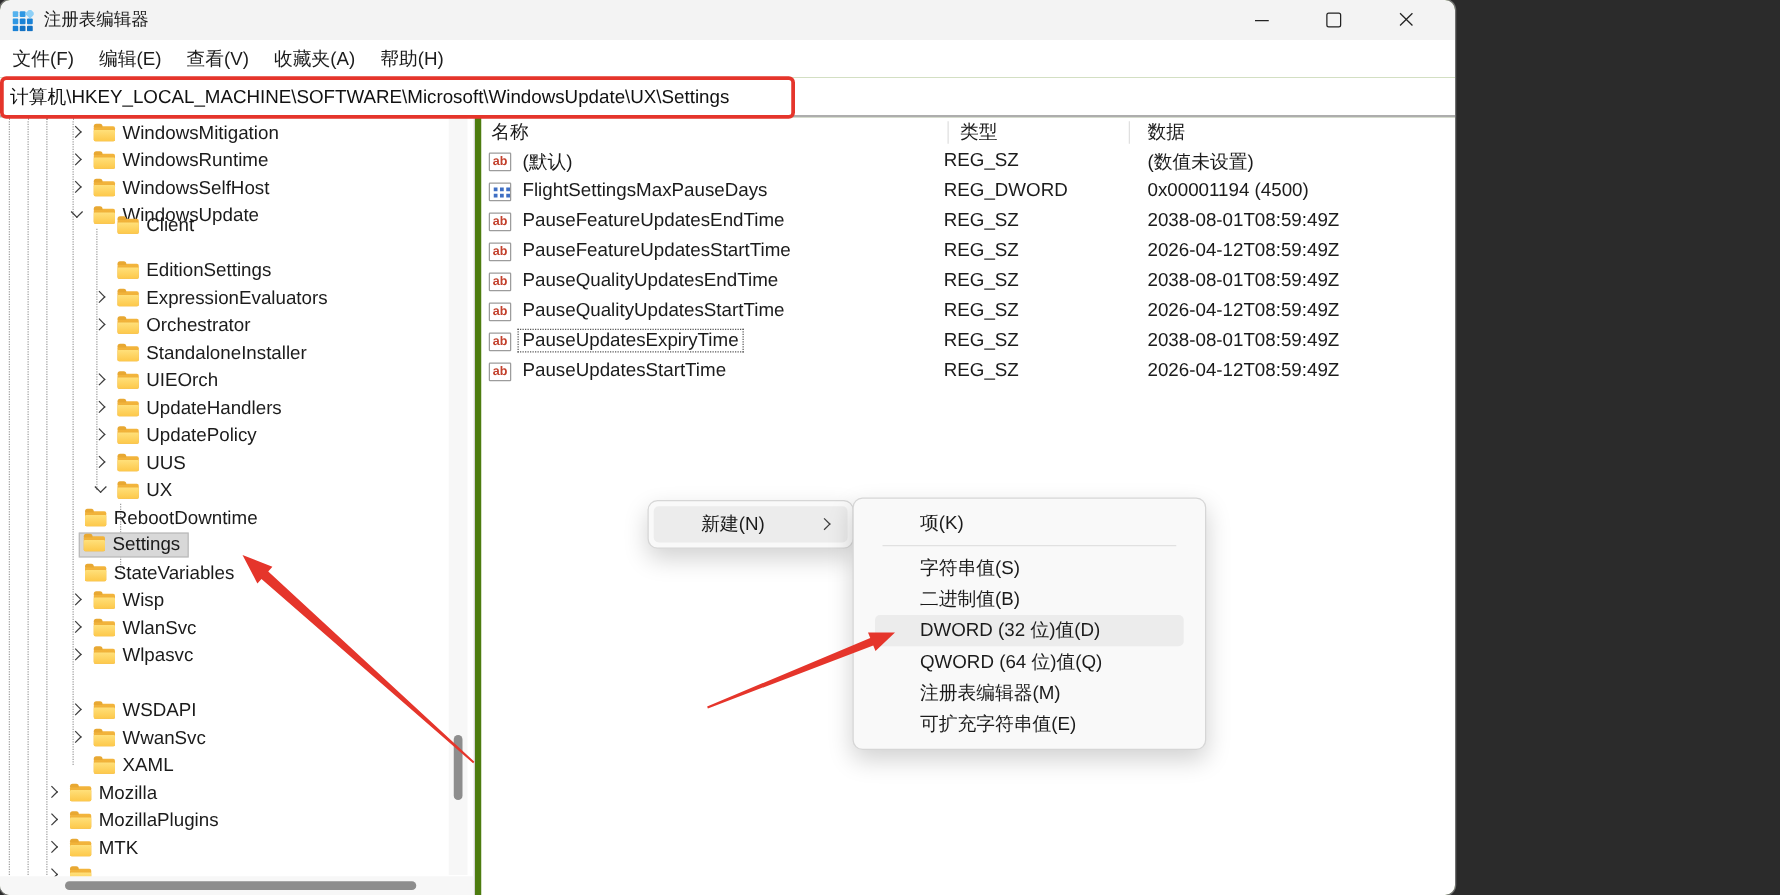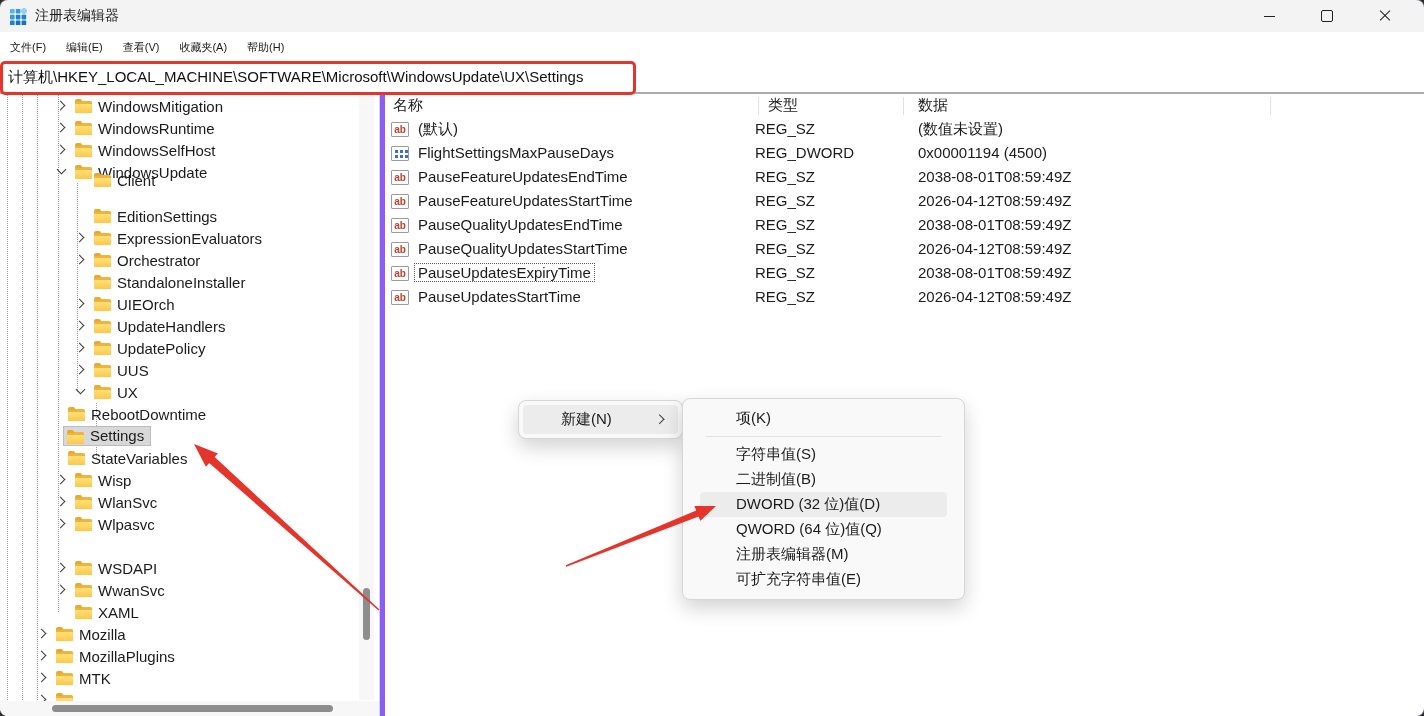--- a/index.html
+++ b/index.html
@@ -1,35 +1,35 @@
 <!DOCTYPE html>
 <html><head>
 <meta charset="utf-8">
 <style>
   html,body{margin:0;padding:0;background:#2b2b2b;width:1424px;height:716px;overflow:hidden;
     font-family:"Liberation Sans", sans-serif;-webkit-font-smoothing:antialiased;}
-  .window{position:absolute;left:0;top:0;width:1424px;height:716px;background:#8b5cf6;
+  .window{position:absolute;left:0;top:0;width:1164px;height:716px;background:#4d7c0f;
     border-radius:8px;overflow:hidden;outline:1px solid #6f6f6f;}
   
   .titlebar{position:absolute;left:0;top:0;right:0;height:32px;background:#f3f3f3;
     display:flex;align-items:center;}
   .app-icon{margin-left:10px;width:17px;height:17px;flex:0 0 auto;}
   .title-text{margin-left:8px;font-size:14px;color:#1b1b1b;}
   .win-controls{position:absolute;right:10px;top:0;height:32px;display:flex;}
   .win-btn{width:58px;height:32px;display:flex;align-items:center;justify-content:center;position:relative;}
   .glyph-min{width:11px;height:0;border-top:1.2px solid #222;}
   .glyph-max{width:10px;height:10px;border:1.2px solid #222;border-radius:2px;}
   .glyph-close{width:12px;height:12px;position:relative;}
   .glyph-close::before,.glyph-close::after{content:"";position:absolute;left:-1px;top:5.4px;width:14px;height:0;
     border-top:1.2px solid #222;}
   .glyph-close::before{transform:rotate(45deg);}
   .glyph-close::after{transform:rotate(-45deg);}
   
   .menubar{position:absolute;left:0;top:32px;right:0;height:30px;background:#fff;
-    display:flex;align-items:center;font-size:11px;color:#1b1b1b;}
+    display:flex;align-items:center;font-size:15px;color:#1b1b1b;}
   .menubar .mitem{padding:3px 10px;border-radius:4px;}
   
   .addressbar{position:absolute;left:0;top:62px;right:0;height:32px;background:#fff;
     display:flex;align-items:center;font-size:15px;color:#111;border-bottom:2px solid #adadad;box-sizing:border-box;}
   .addressbar .atext{margin-left:8px;white-space:nowrap;}
   .red-box{position:absolute;left:0;top:61px;width:636px;height:34px;border:3px solid #e5352b;
     border-radius:5px;box-sizing:border-box;z-index:55;pointer-events:none;}
   
   .content{position:absolute;left:0;top:94px;right:0;bottom:0;}
   .tree-pane{position:absolute;left:0;top:0;bottom:0;width:379px;border-right:1px solid #d4d4d4;
@@ -41,21 +41,21 @@
   .chev{position:absolute;left:4px;top:5px;width:6px;height:6px;
     border-right:1.4px solid #3c3c3c;border-bottom:1.4px solid #3c3c3c;}
   .chev.c{transform:rotate(-45deg);}
   .chev.e{transform:rotate(45deg);left:5px;top:3px;}
   .folder{width:17px;height:12px;position:relative;background:linear-gradient(#f3b53c,#e8a832);
     border-radius:1.5px;margin:2px 6px 0 4px;flex:0 0 auto;}
   .folder::before{content:"";position:absolute;left:0;top:-2.5px;width:7px;height:3px;background:#e8a832;
     border-radius:2px 2px 0 0;}
   .folder::after{content:"";position:absolute;left:0;top:3px;width:17px;height:9px;
     background:linear-gradient(#ffe07a,#fdc84a);border-radius:1px 1px 1.5px 1.5px;}
-  .selbox{display:inline-flex;align-items:flex-end;background:#d8d8d8;border:1px solid #bcbcbc;
+  .selbox{display:inline-flex;align-items:flex-start;background:#d8d8d8;border:1px solid #bcbcbc;
     padding:0 6px 1px 0;margin-left:-1px;}
   .selbox .folder{margin-left:3px;}
   .vtrack{position:absolute;right:5px;top:0;bottom:16px;width:15px;background:#f7f7f7;}
   .vthumb{position:absolute;right:9px;top:494px;width:7px;height:52px;background:#8d8d8d;border-radius:4px;z-index:5;}
   .htrack{position:absolute;left:0;right:0;bottom:0;height:15px;background:#f7f7f7;}
   .hthumb{position:absolute;left:52px;bottom:4px;width:281px;height:7px;background:#8d8d8d;border-radius:4px;z-index:5;}
   
   .right-pane{position:absolute;left:385px;top:0;right:0;bottom:0;background:#fff;font-size:15px;color:#1b1b1b;}
   .vheader{position:absolute;left:0;top:0;right:0;height:24px;}
   .vh{position:absolute;top:2px;}

